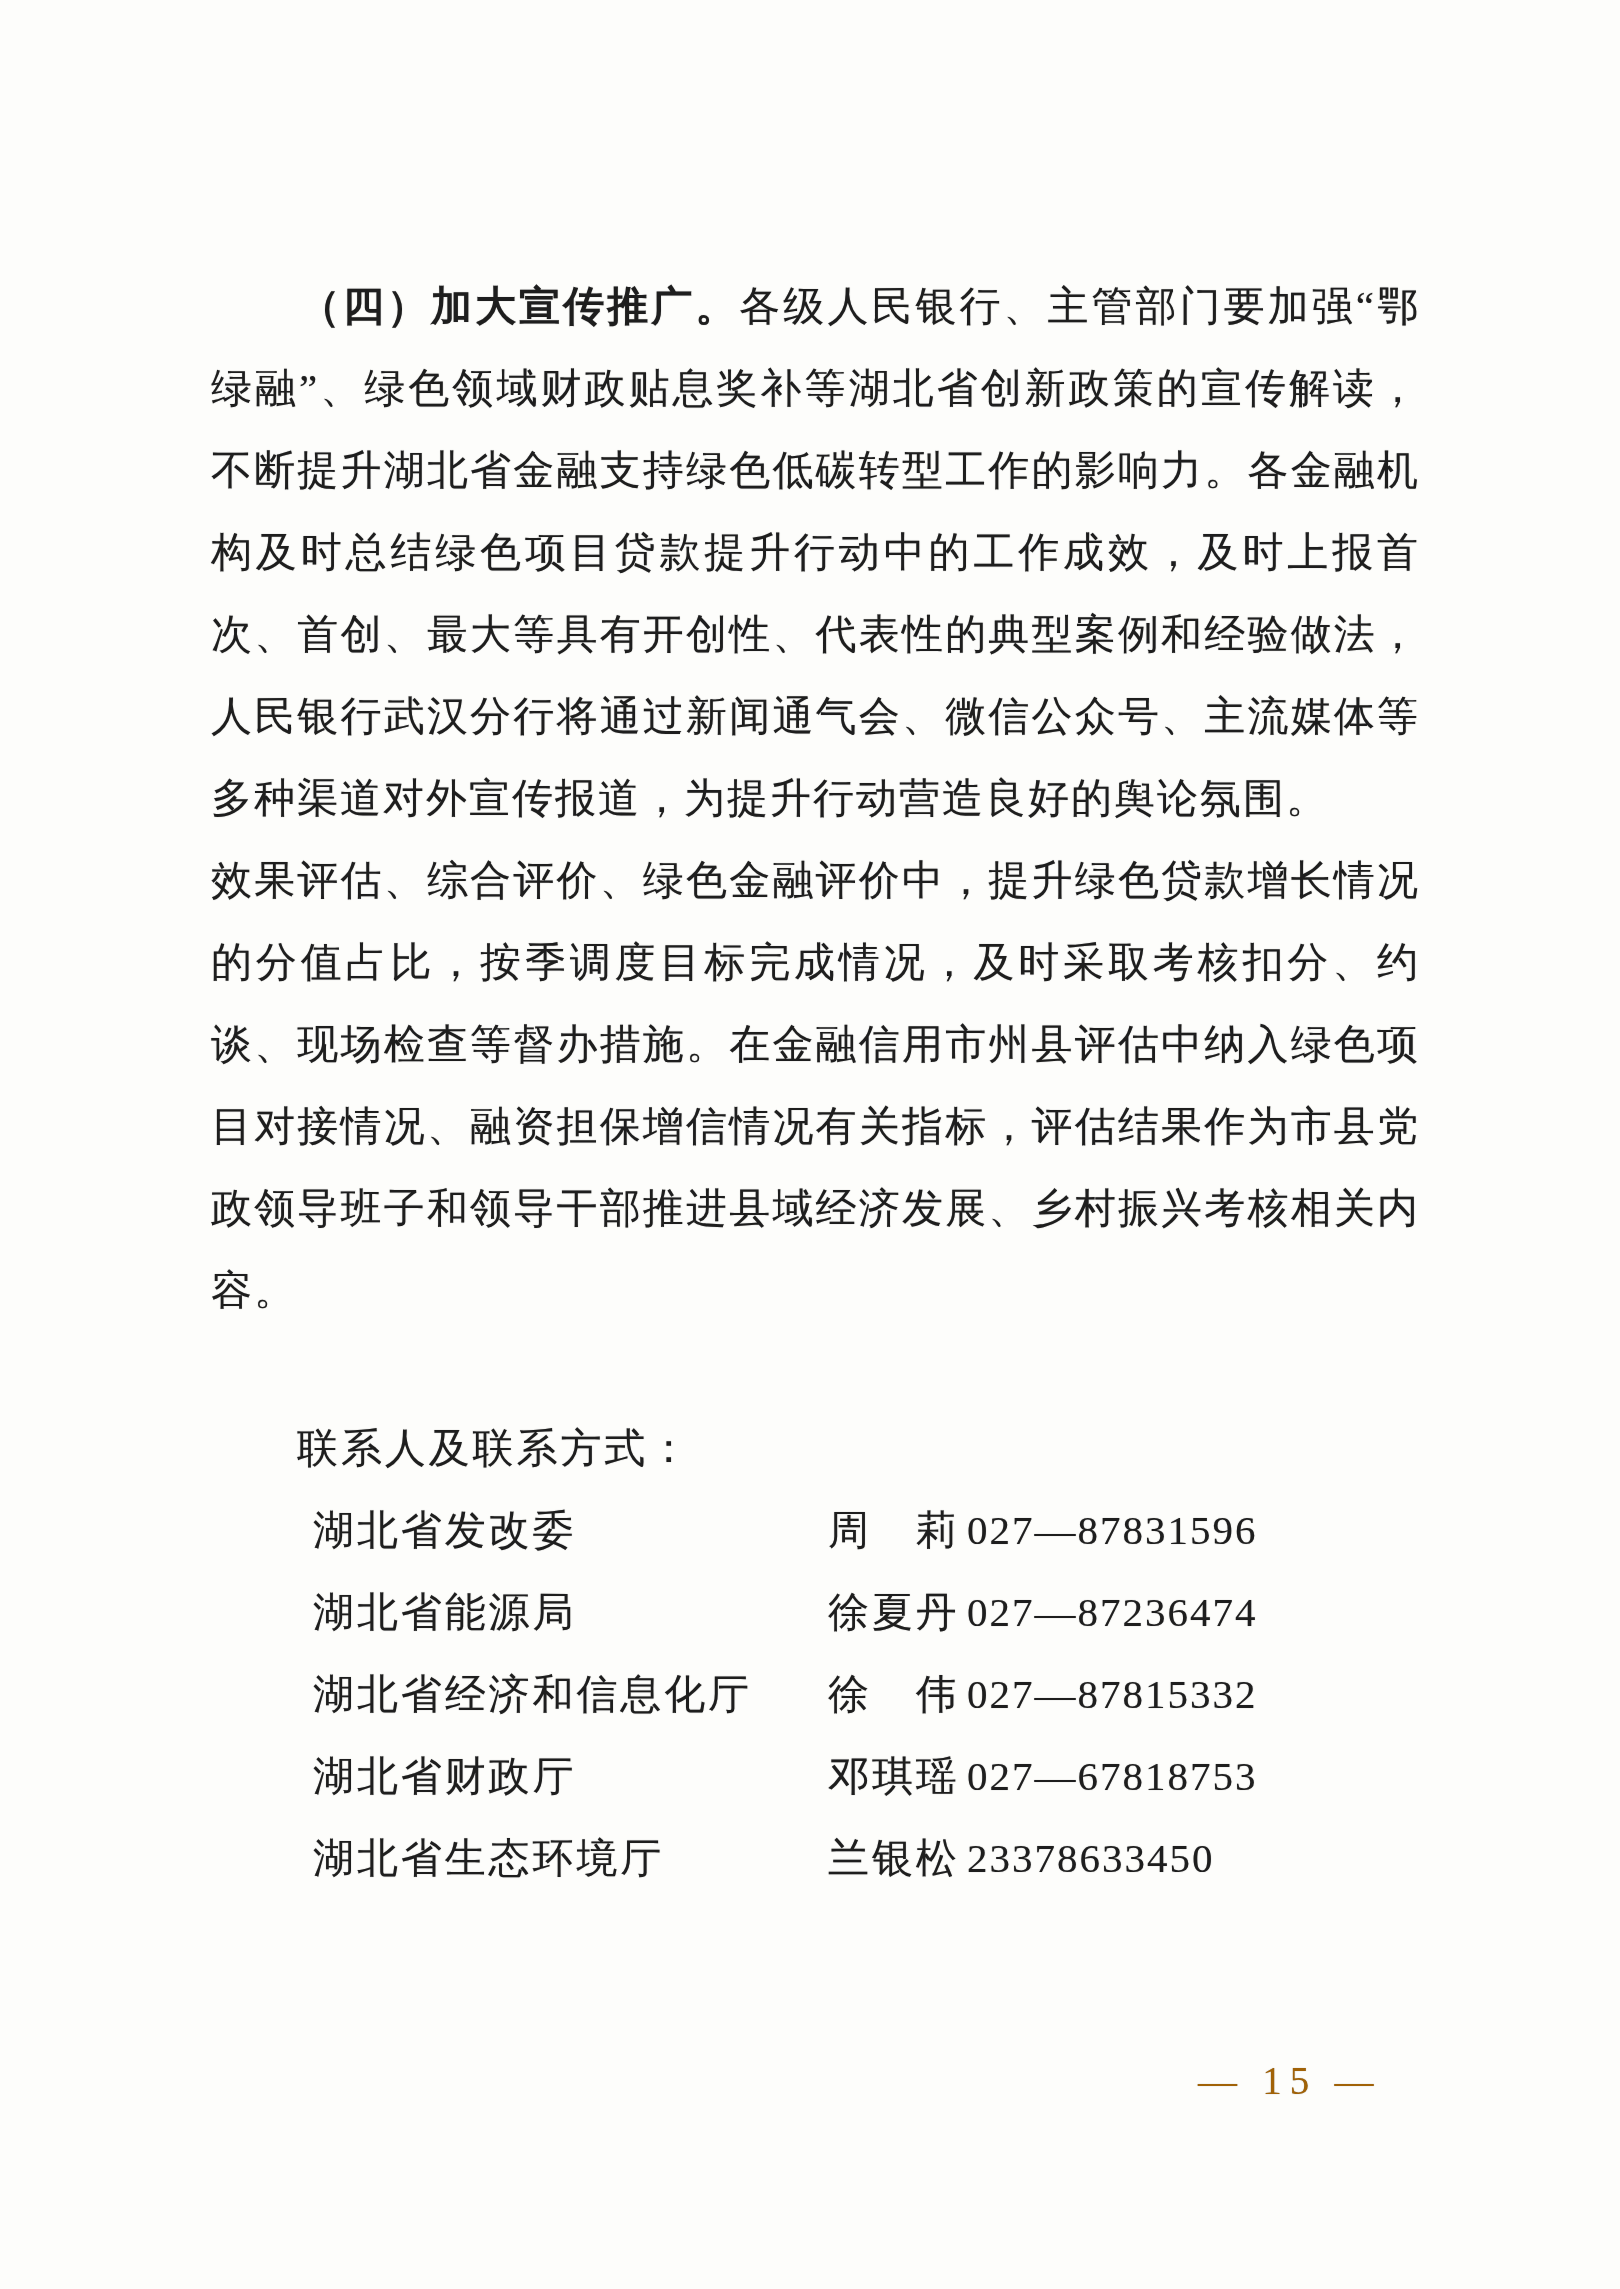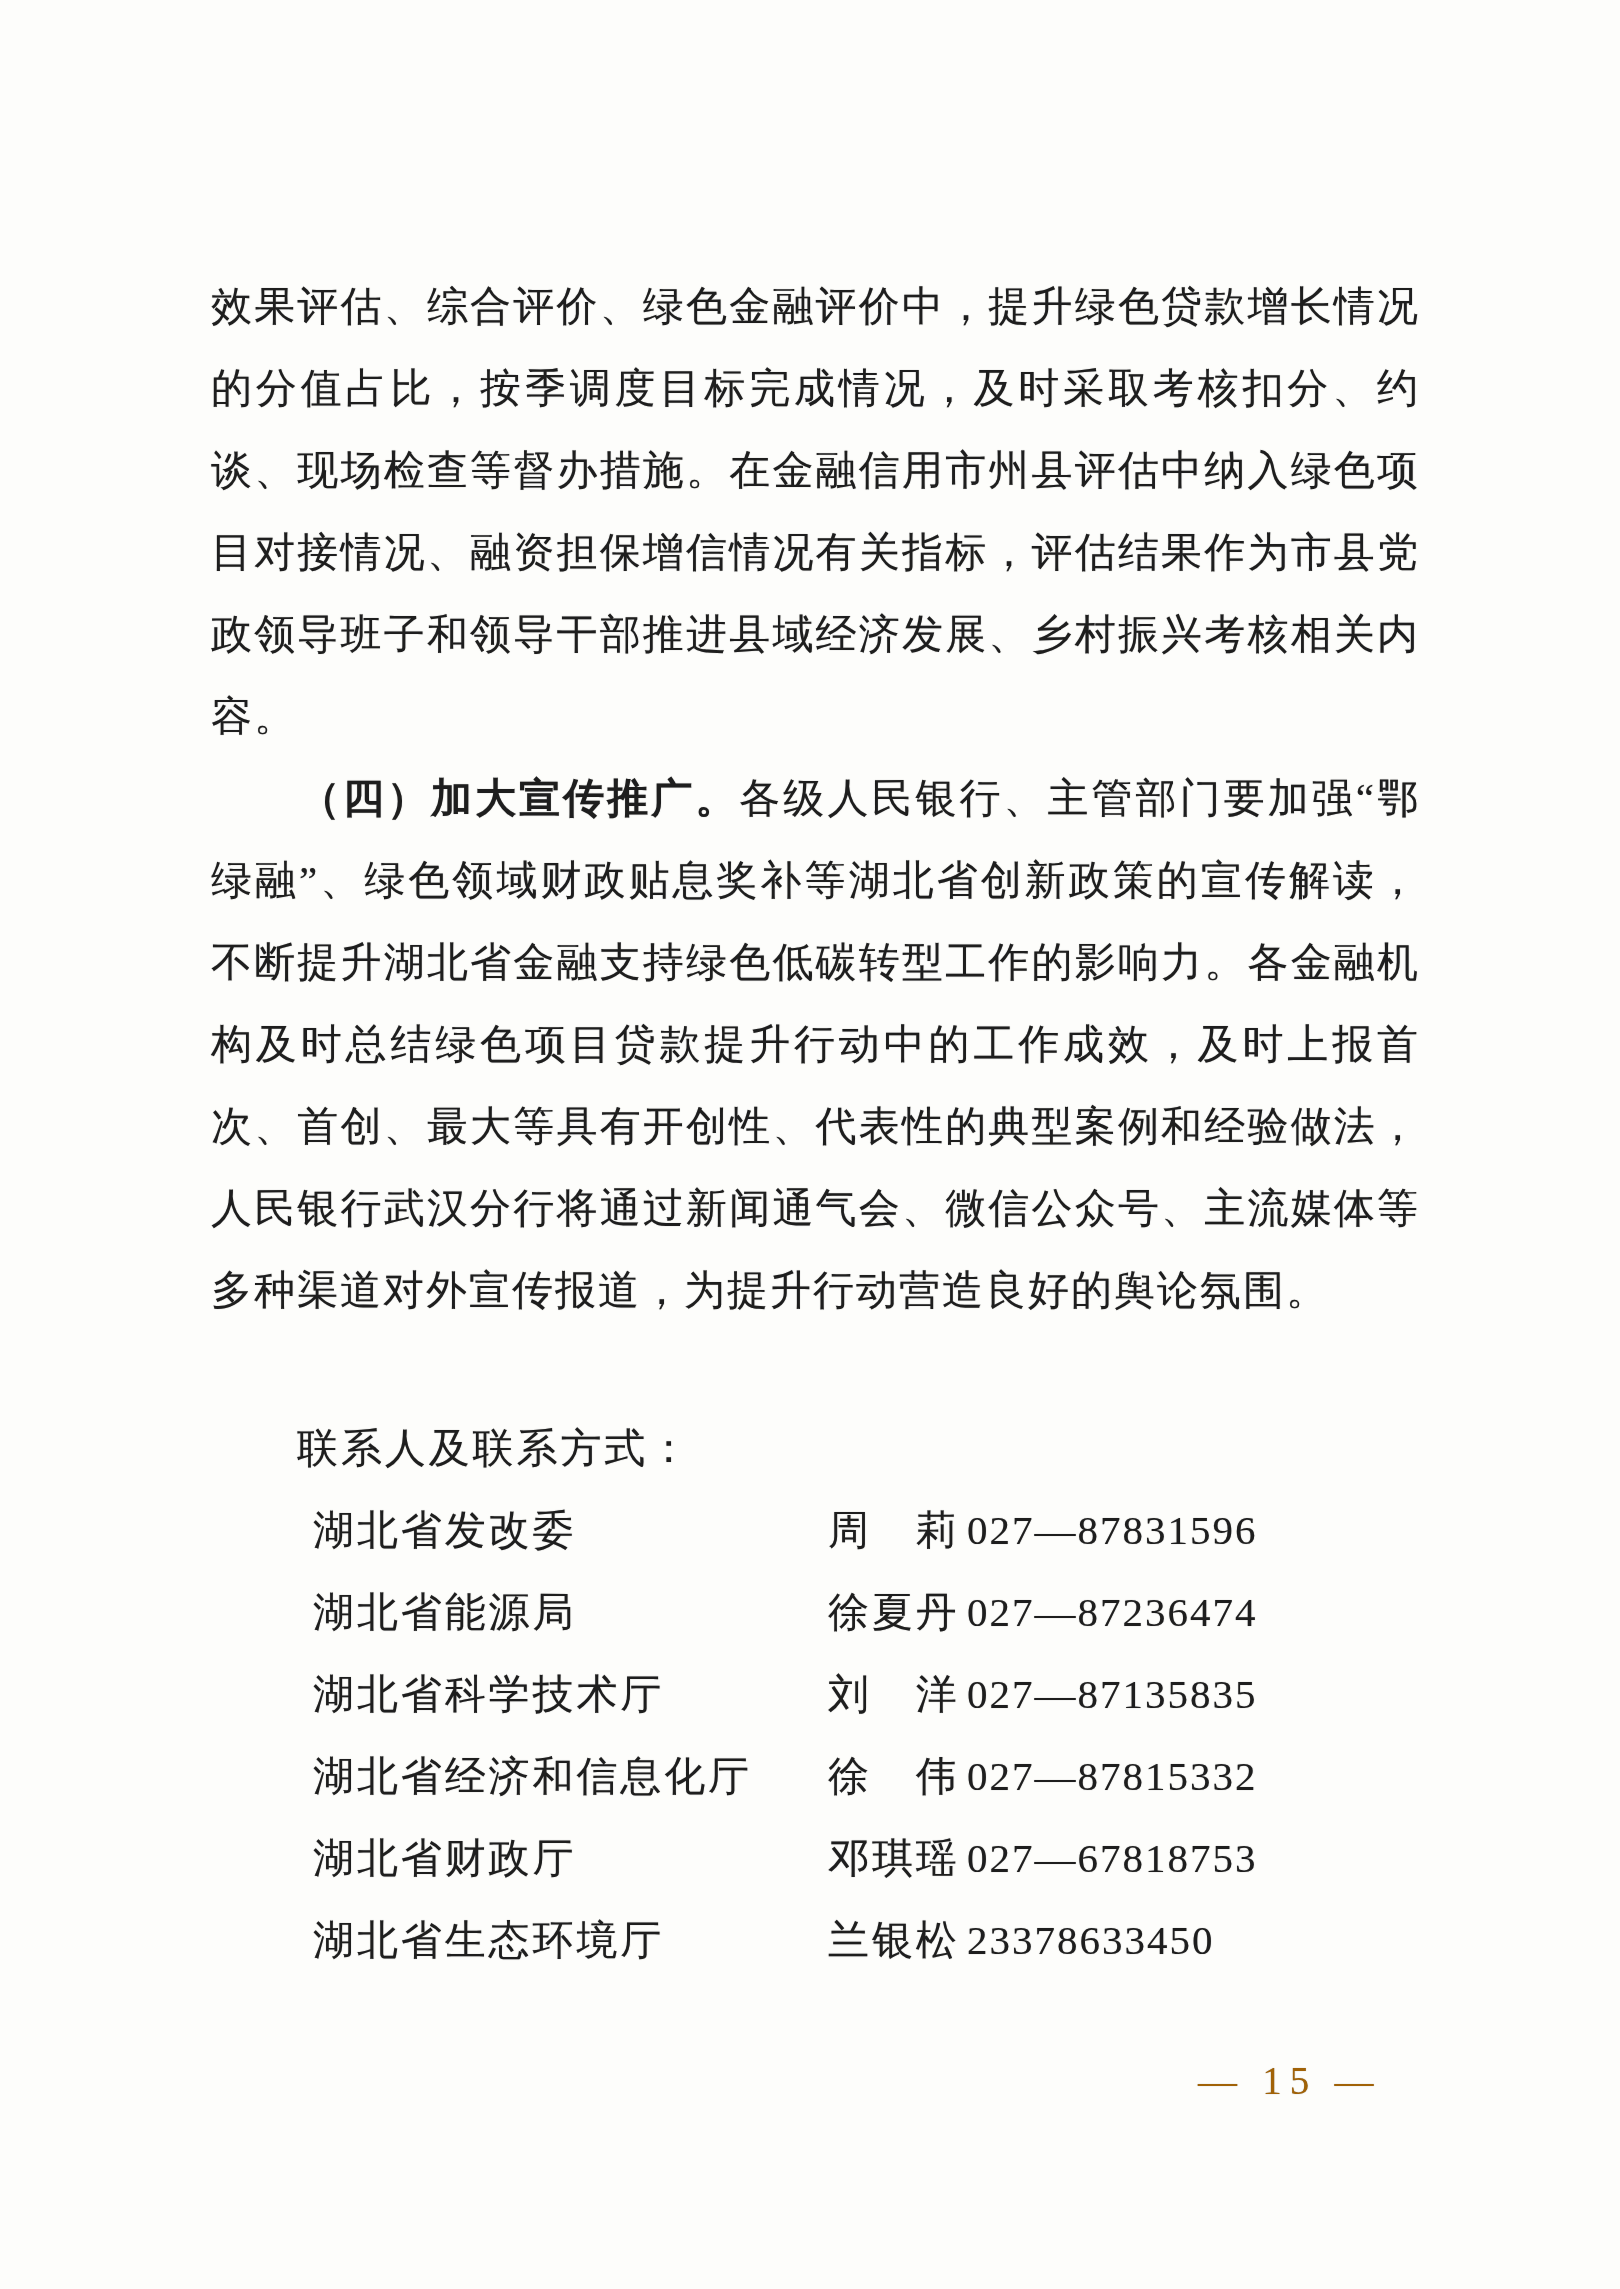--- a/index.html
+++ b/index.html
@@ -78,41 +78,36 @@
     color: #a16207;
     text-shadow: 0 0 1px rgba(30, 30, 30, 0.4);
   }
 </style>
 </head>
 <body>
 
 <div class="page">
 
   <div class="body-text">
+      <p class="para indent"><span class="lead">（四）加大宣传推广。</span>各级人民银行、主管部门要加强“鄂绿融”、绿色领域财政贴息奖补等湖北省创新政策的宣传解读，不断提升湖北省金融支持绿色低碳转型工作的影响力。各金融机构及时总结绿色项目贷款提升行动中的工作成效，及时上报首次、首创、最大等具有开创性、代表性的典型案例和经验做法，人民银行武汉分行将通过新闻通气会、微信公众号、主流媒体等多种渠道对外宣传报道，为提升行动营造良好的舆论氛围。</p>
       <p class="para">效果评估、综合评价、绿色金融评价中，提升绿色贷款增长情况的分值占比，按季调度目标完成情况，及时采取考核扣分、约谈、现场检查等督办措施。在金融信用市州县评估中纳入绿色项目对接情况、融资担保增信情况有关指标，评估结果作为市县党政领导班子和领导干部推进县域经济发展、乡村振兴考核相关内容。</p>
-      <p class="para indent"><span class="lead">（四）加大宣传推广。</span>各级人民银行、主管部门要加强“鄂绿融”、绿色领域财政贴息奖补等湖北省创新政策的宣传解读，不断提升湖北省金融支持绿色低碳转型工作的影响力。各金融机构及时总结绿色项目贷款提升行动中的工作成效，及时上报首次、首创、最大等具有开创性、代表性的典型案例和经验做法，人民银行武汉分行将通过新闻通气会、微信公众号、主流媒体等多种渠道对外宣传报道，为提升行动营造良好的舆论氛围。</p>
     </div>
 
   <div class="contacts">
     <div class="contact-heading">联系人及联系方式：</div>
     <div id="contact-rows">
         <div class="contact-row">
           <span class="contact-dept">湖北省发改委</span>
           <span class="contact-name">周　莉</span>
           <span class="contact-phone">027—87831596</span>
         </div>
         <div class="contact-row">
           <span class="contact-dept">湖北省能源局</span>
           <span class="contact-name">徐夏丹</span>
           <span class="contact-phone">027—87236474</span>
-        </div>
-        <div class="contact-row">
-          <span class="contact-dept">湖北省科学技术厅</span>
-          <span class="contact-name">刘　洋</span>
-          <span class="contact-phone">027—87135835</span>
         </div>
         <div class="contact-row">
           <span class="contact-dept">湖北省经济和信息化厅</span>
           <span class="contact-name">徐　伟</span>
           <span class="contact-phone">027—87815332</span>
         </div>
         <div class="contact-row">
           <span class="contact-dept">湖北省财政厅</span>
           <span class="contact-name">邓琪瑶</span>
           <span class="contact-phone">027—67818753</span>

